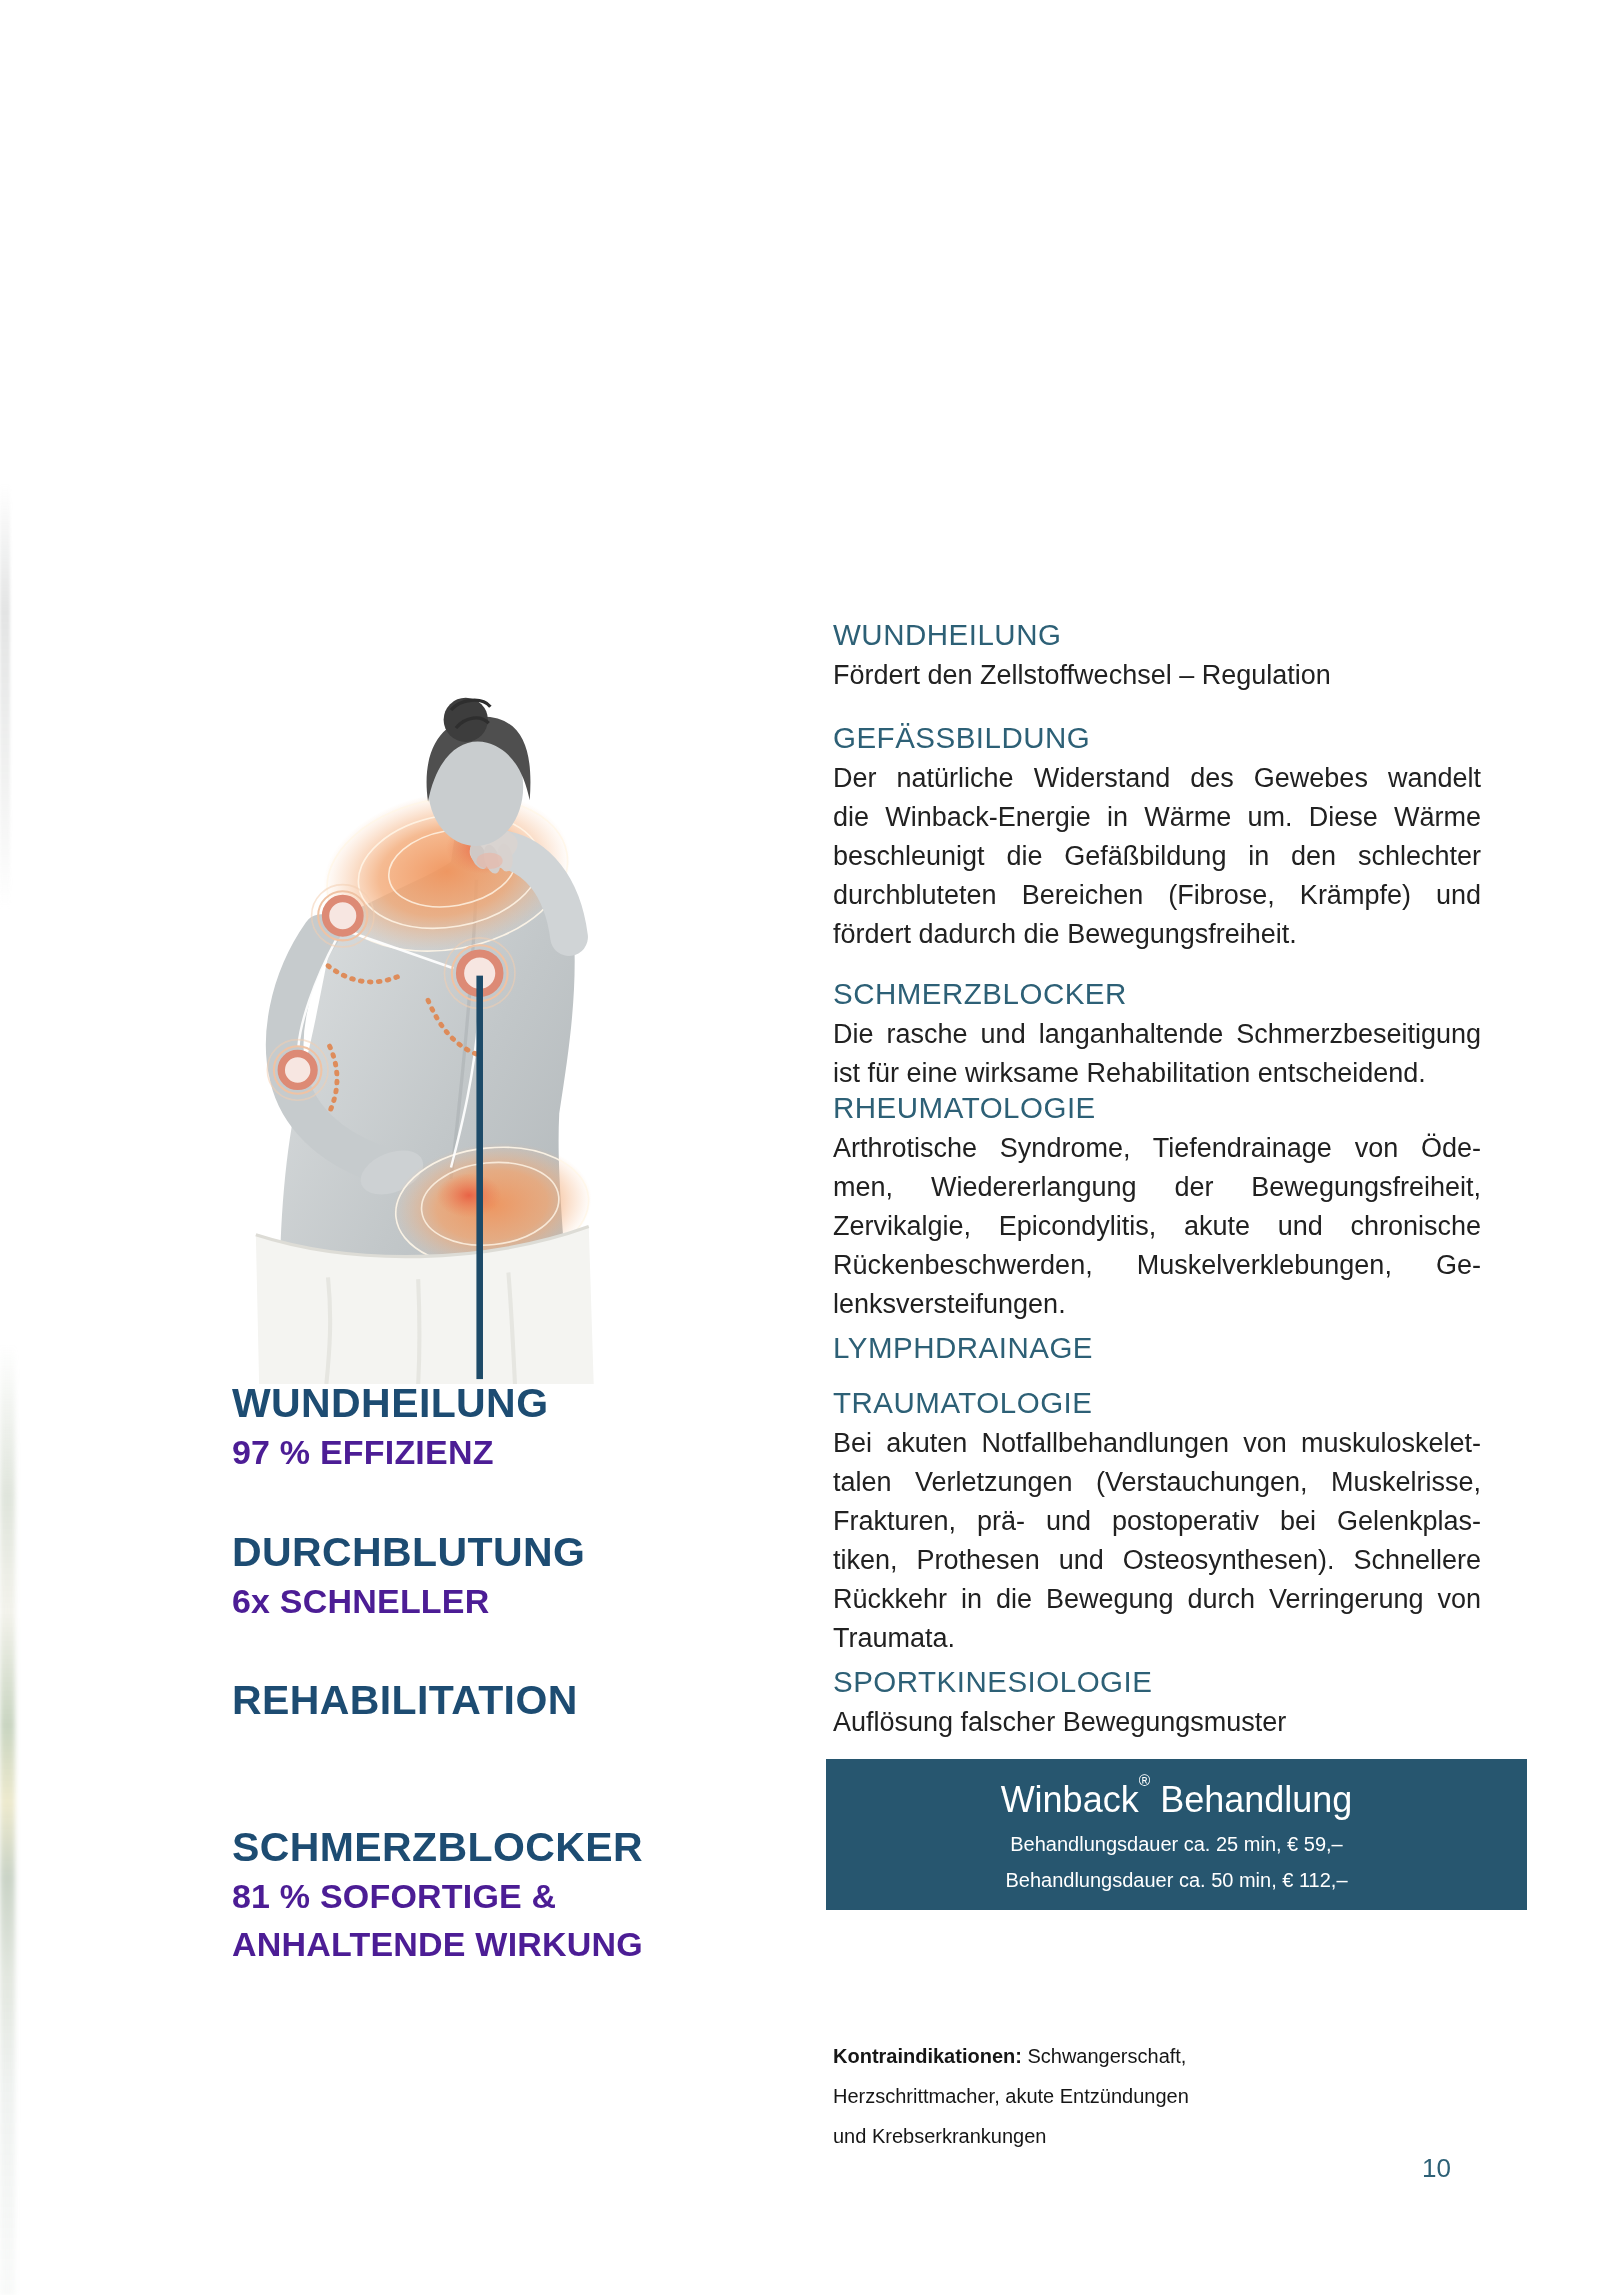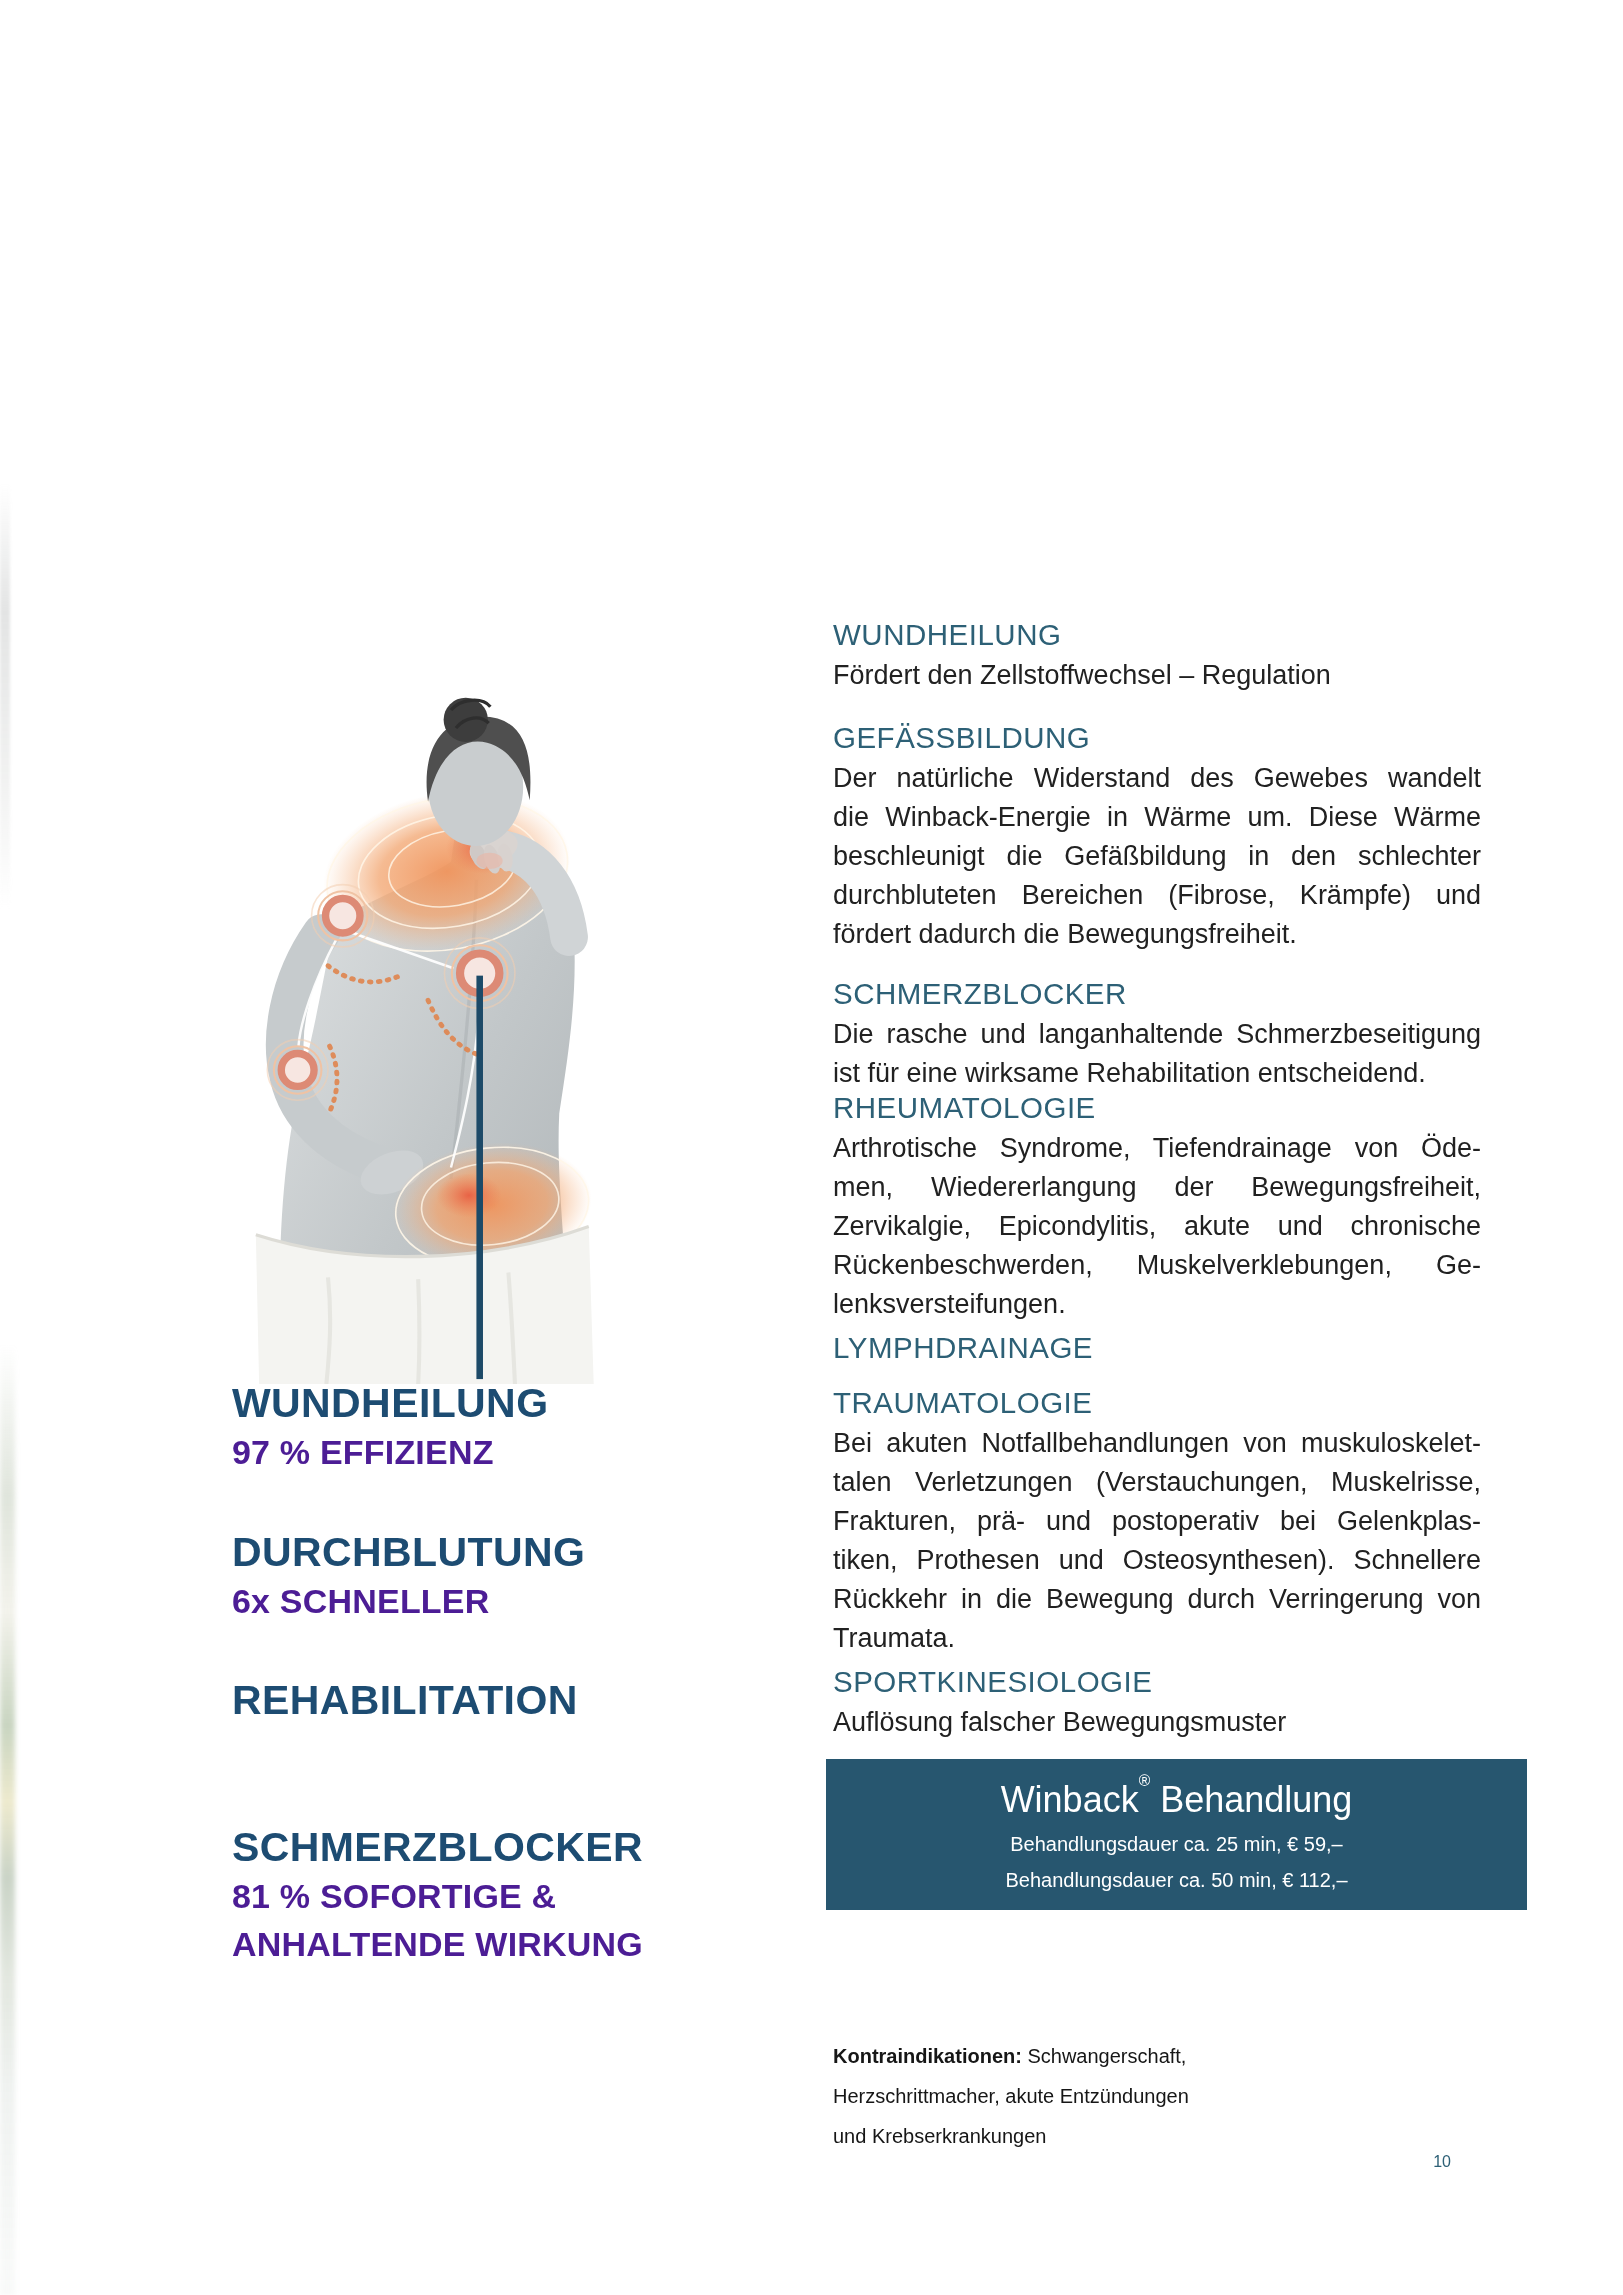--- a/index.html
+++ b/index.html
@@ -37,21 +37,21 @@
   
   .treat-box{position:absolute;left:826px;top:1759px;width:701px;height:151px;background:#27566f;color:#ffffff;text-align:center;}
   .treat-title{font-size:36px;line-height:43px;font-weight:400;margin-top:13px;}
   .treat-title sup{font-size:15.6px;position:relative;top:-13px;}
   .treat-lines{margin-top:4.9px;font-size:20px;line-height:36px;font-weight:400;}
 
   
   .contra{position:absolute;left:833px;top:2036px;width:590px;font-size:20px;line-height:40px;color:#161616;}
   .contra .bold{font-weight:700;}
 
-  .page-num{position:absolute;left:1328px;top:2153px;width:123px;text-align:right;font-size:16px;color:#2d6076;}
+  .page-num{position:absolute;left:1328px;top:2153px;width:123px;text-align:right;font-size:26px;color:#2d6076;}
 </style>
 </head>
 <body>
 
 <div class="page">
 
   <div class="edge-bleed-top"></div>
   <div class="edge-bleed-bottom"></div>
 
   <div class="figure-wrap">

